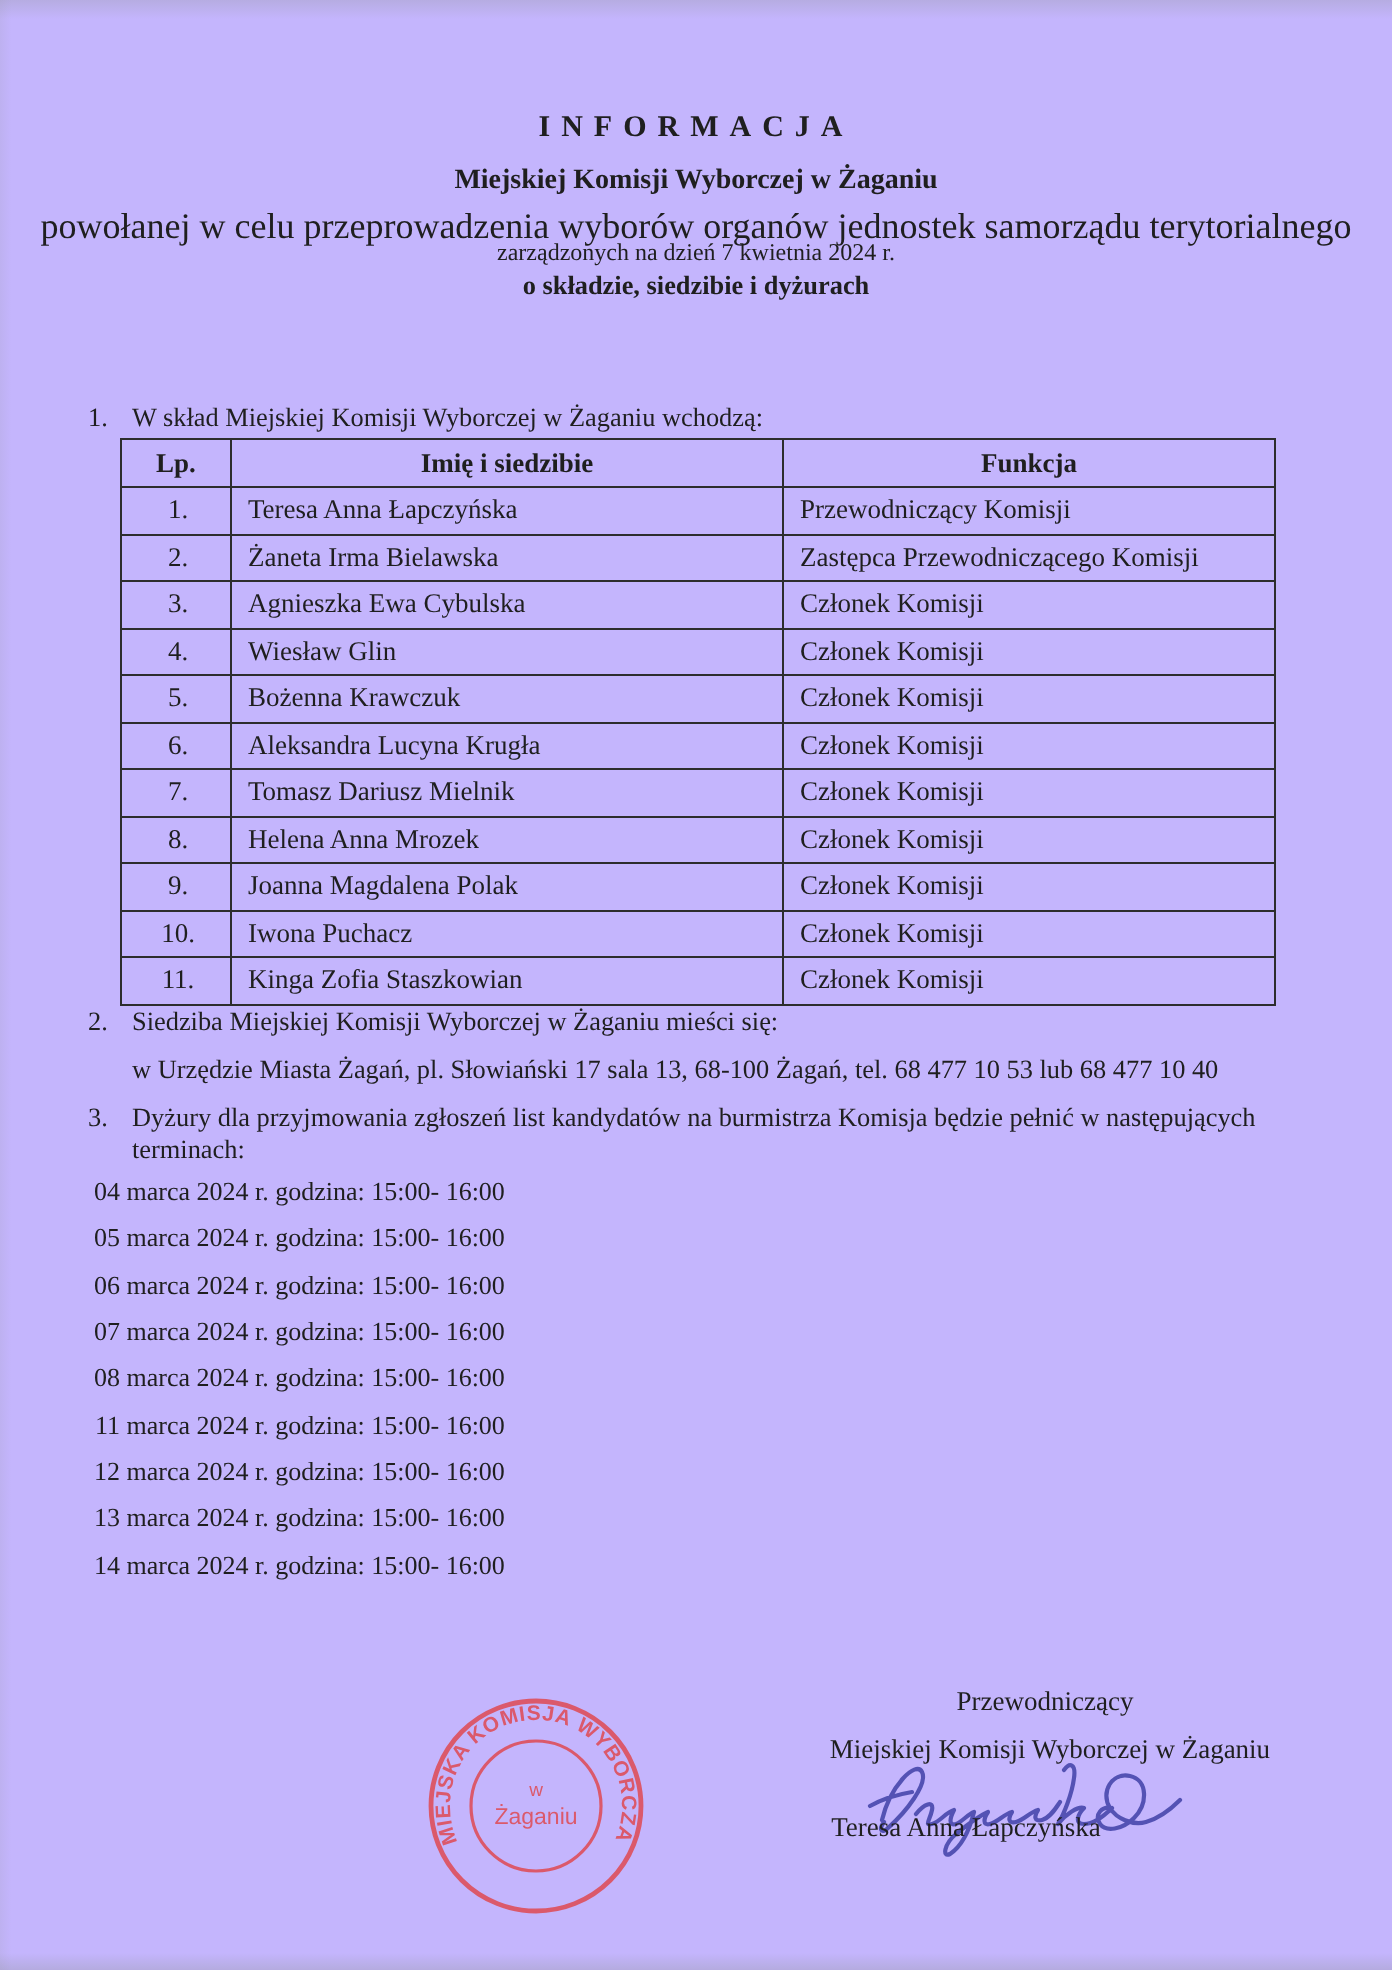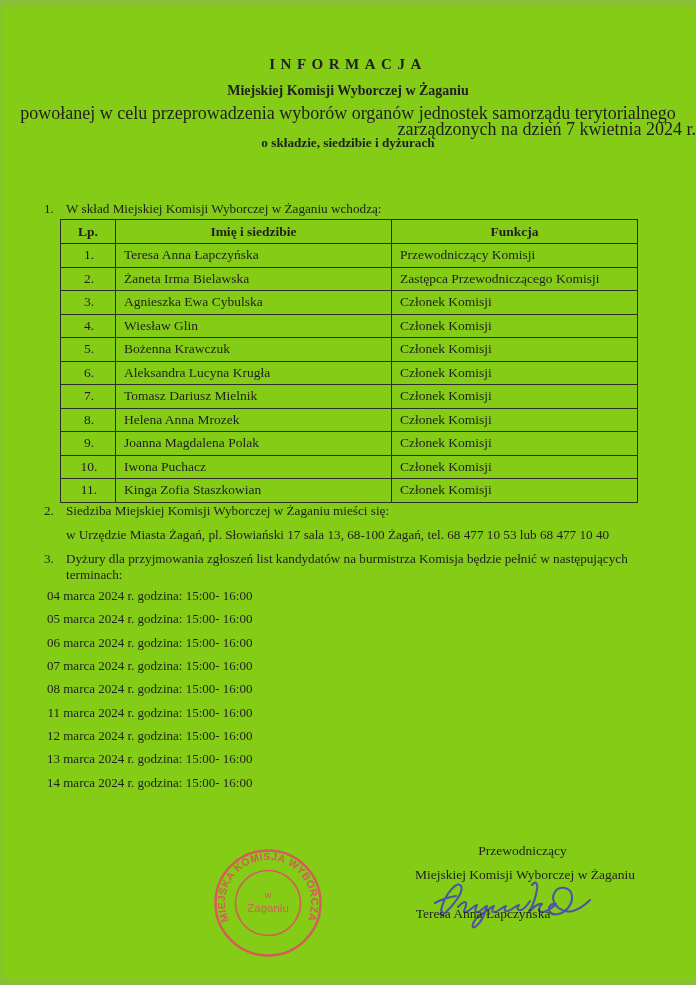--- a/index.html
+++ b/index.html
@@ -1,36 +1,36 @@
 <!DOCTYPE html>
 <html><head>
 <meta charset="utf-8">
 <style>
   html,body{margin:0;padding:0;background:#ffffff;}
   .page{
     position:relative;
     width:696px;height:985px;
-    background:#84cc16;
+    background:#c4b5fd;
     font-family:"Liberation Serif", serif;
     color:#1f1f1f;
     overflow:hidden;
   }
   
   .scan-edge-top{position:absolute;top:0;left:0;width:100%;height:10px;
     background:linear-gradient(180deg, rgba(150,152,162,0.30), rgba(150,152,162,0) 95%);}
   .scan-edge-bottom{position:absolute;bottom:0;left:0;width:100%;height:9px;
     background:linear-gradient(0deg, rgba(148,150,160,0.32), rgba(148,150,160,0) 95%);}
   .scan-edge-left{position:absolute;top:0;left:0;width:6px;height:100%;
     background:linear-gradient(90deg, rgba(150,152,162,0.14), rgba(150,152,162,0) 95%);}
 
   .hdr{position:absolute;left:0;width:100%;text-align:center;}
   .hdr-title{top:56px;font-size:15px;font-weight:bold;letter-spacing:5.5px;}
   .hdr-org{top:83px;font-size:14px;font-weight:bold;}
   .hdr-purpose1{top:103px;font-size:18px;}
-  .hdr-purpose2{top:119px;font-size:18px;text-align:right;}
+  .hdr-purpose2{top:119px;font-size:12px;}
   .hdr-subject{top:135px;font-size:13.2px;font-weight:bold;}
 
   .list-item{position:absolute;left:44px;right:36px;font-size:13.2px;line-height:16px;}
   .num{display:inline-block;width:22px;}
   .indent-line{position:absolute;left:66px;right:36px;font-size:13.2px;line-height:16px;}
 
   table.members{
     position:absolute;top:219px;left:60px;
     border-collapse:collapse;table-layout:fixed;
     width:577px;font-size:13.5px;

